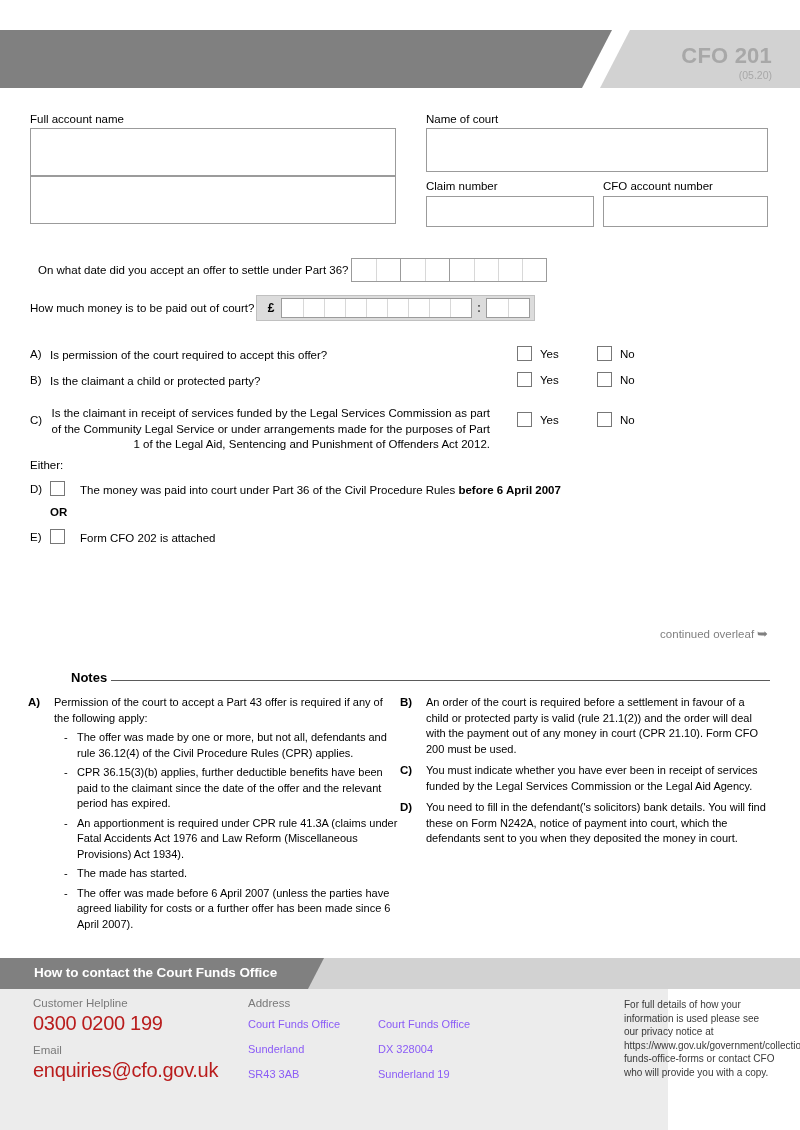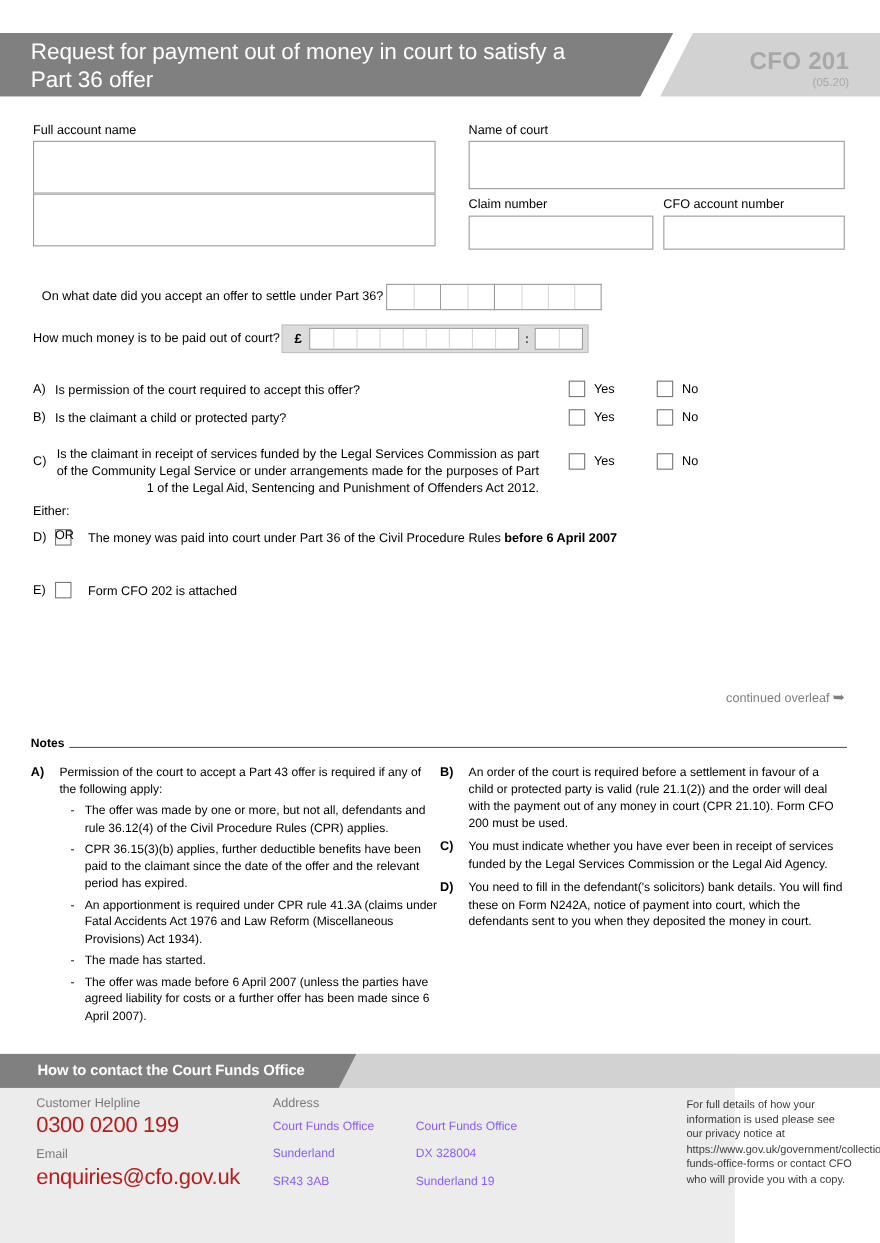--- a/index.html
+++ b/index.html
@@ -150,44 +150,45 @@
     background: #ffffff;
     box-sizing: border-box;
   }
   .cbx-lbl {
     position: absolute;
     font-size: 11.5px;
   }
 
   
   #either-label { position: absolute; left: 30px; top: 459px; font-size: 11.5px; }
-  #or-label { position: absolute; left: 50px; top: 481px; font-size: 11.5px; font-weight: normal; }
+  #or-label { position: absolute; left: 50px; top: 506px; font-size: 11.5px; font-weight: bold; }
 
   
   #continued {
     position: absolute;
     right: 32px; top: 626px;
     font-size: 11.5px;
     color: #808080;
   }
   #continued .arrow { font-size: 13px; margin-left: 3px; }
 
   
   #notes-header {
     position: absolute;
     left: 28px; top: 670px;
     width: 742px;
     display: flex;
     align-items: center;
   }
   #notes-header .notes-title {
-    font-size: 11px;
+    font-size: 13px;
     font-weight: bold;
     padding-right: 4px;
     background: #fff;
+    margin-left: 43px;
   }
   #notes-header .rule {
     flex: 1;
     height: 1px;
     background: #5a5a5a;
     margin-top: 6px;
   }
 
   .notes-col { position: absolute; font-size: 11px; line-height: 15.5px; }
   #notes-left { left: 28px; top: 695px; width: 372px; }
@@ -259,21 +260,20 @@
     line-height: 13.5px;
     color: #3a3a3a;
   }
 </style>
 </head>
 <body>
 
 <div class="header">
   <div class="header-light"></div>
   <div class="header-dark"></div>
-  <div class="header-title">Request for payment out of money in court to satisfy a Part 36 offer</div>
   <div class="header-code">
     <div class="code">CFO 201</div>
     <div class="ver">(05.20)</div>
   </div>
 </div>
 
 <div class="fld lbl" id="fld-account-label">Full account name</div>
 <div class="fld box" id="fld-account-box1"></div>
 <div class="fld box" id="fld-account-box2"></div>
 

